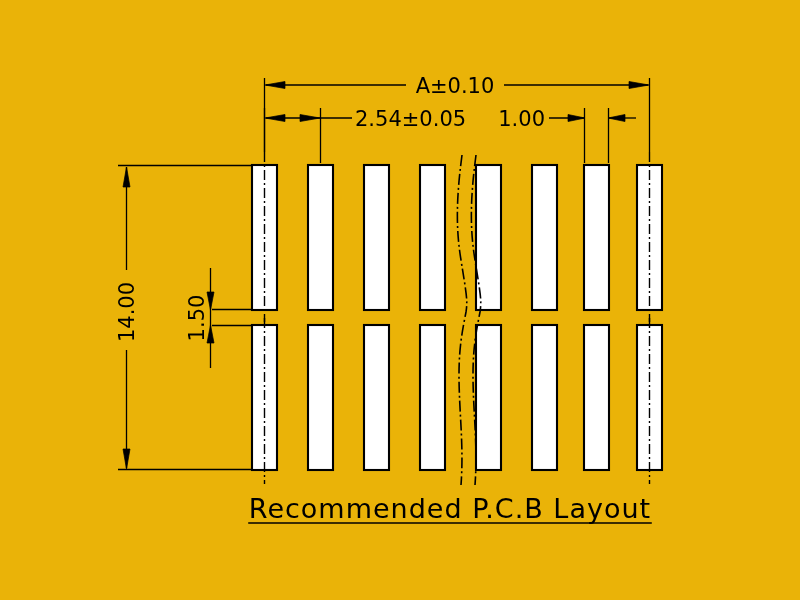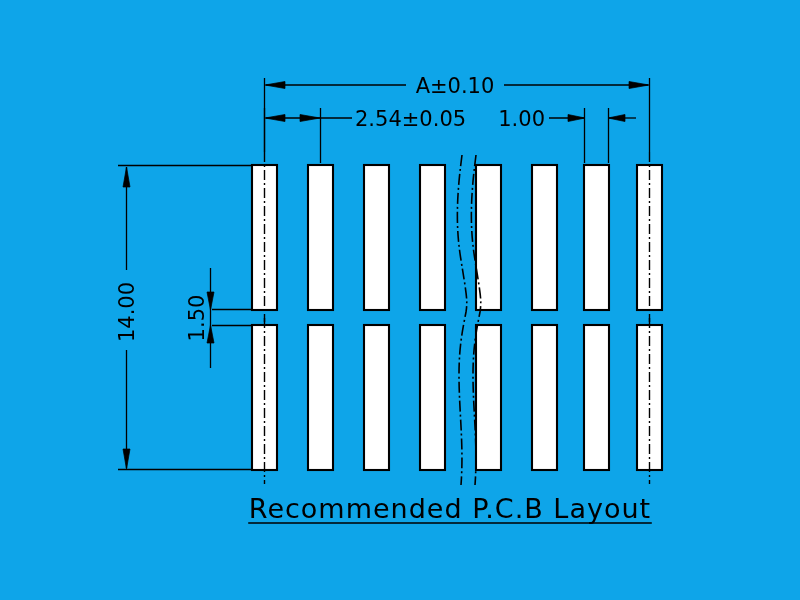--- a/index.html
+++ b/index.html
@@ -10,21 +10,21 @@
   body {
     width: 800px;
     height: 600px;
     overflow: hidden;
     font-family: "DejaVu Sans", sans-serif;
   }
   #drawing-root {
     position: relative;
     width: 800px;
     height: 600px;
-    background: #0ea5e9;
+    background: #eab308;
   }
   svg#cad {
     display: block;
     width: 800px;
     height: 600px;
   }
   .ln {
     stroke: #000000;
     stroke-width: 1.6;
     fill: none;

